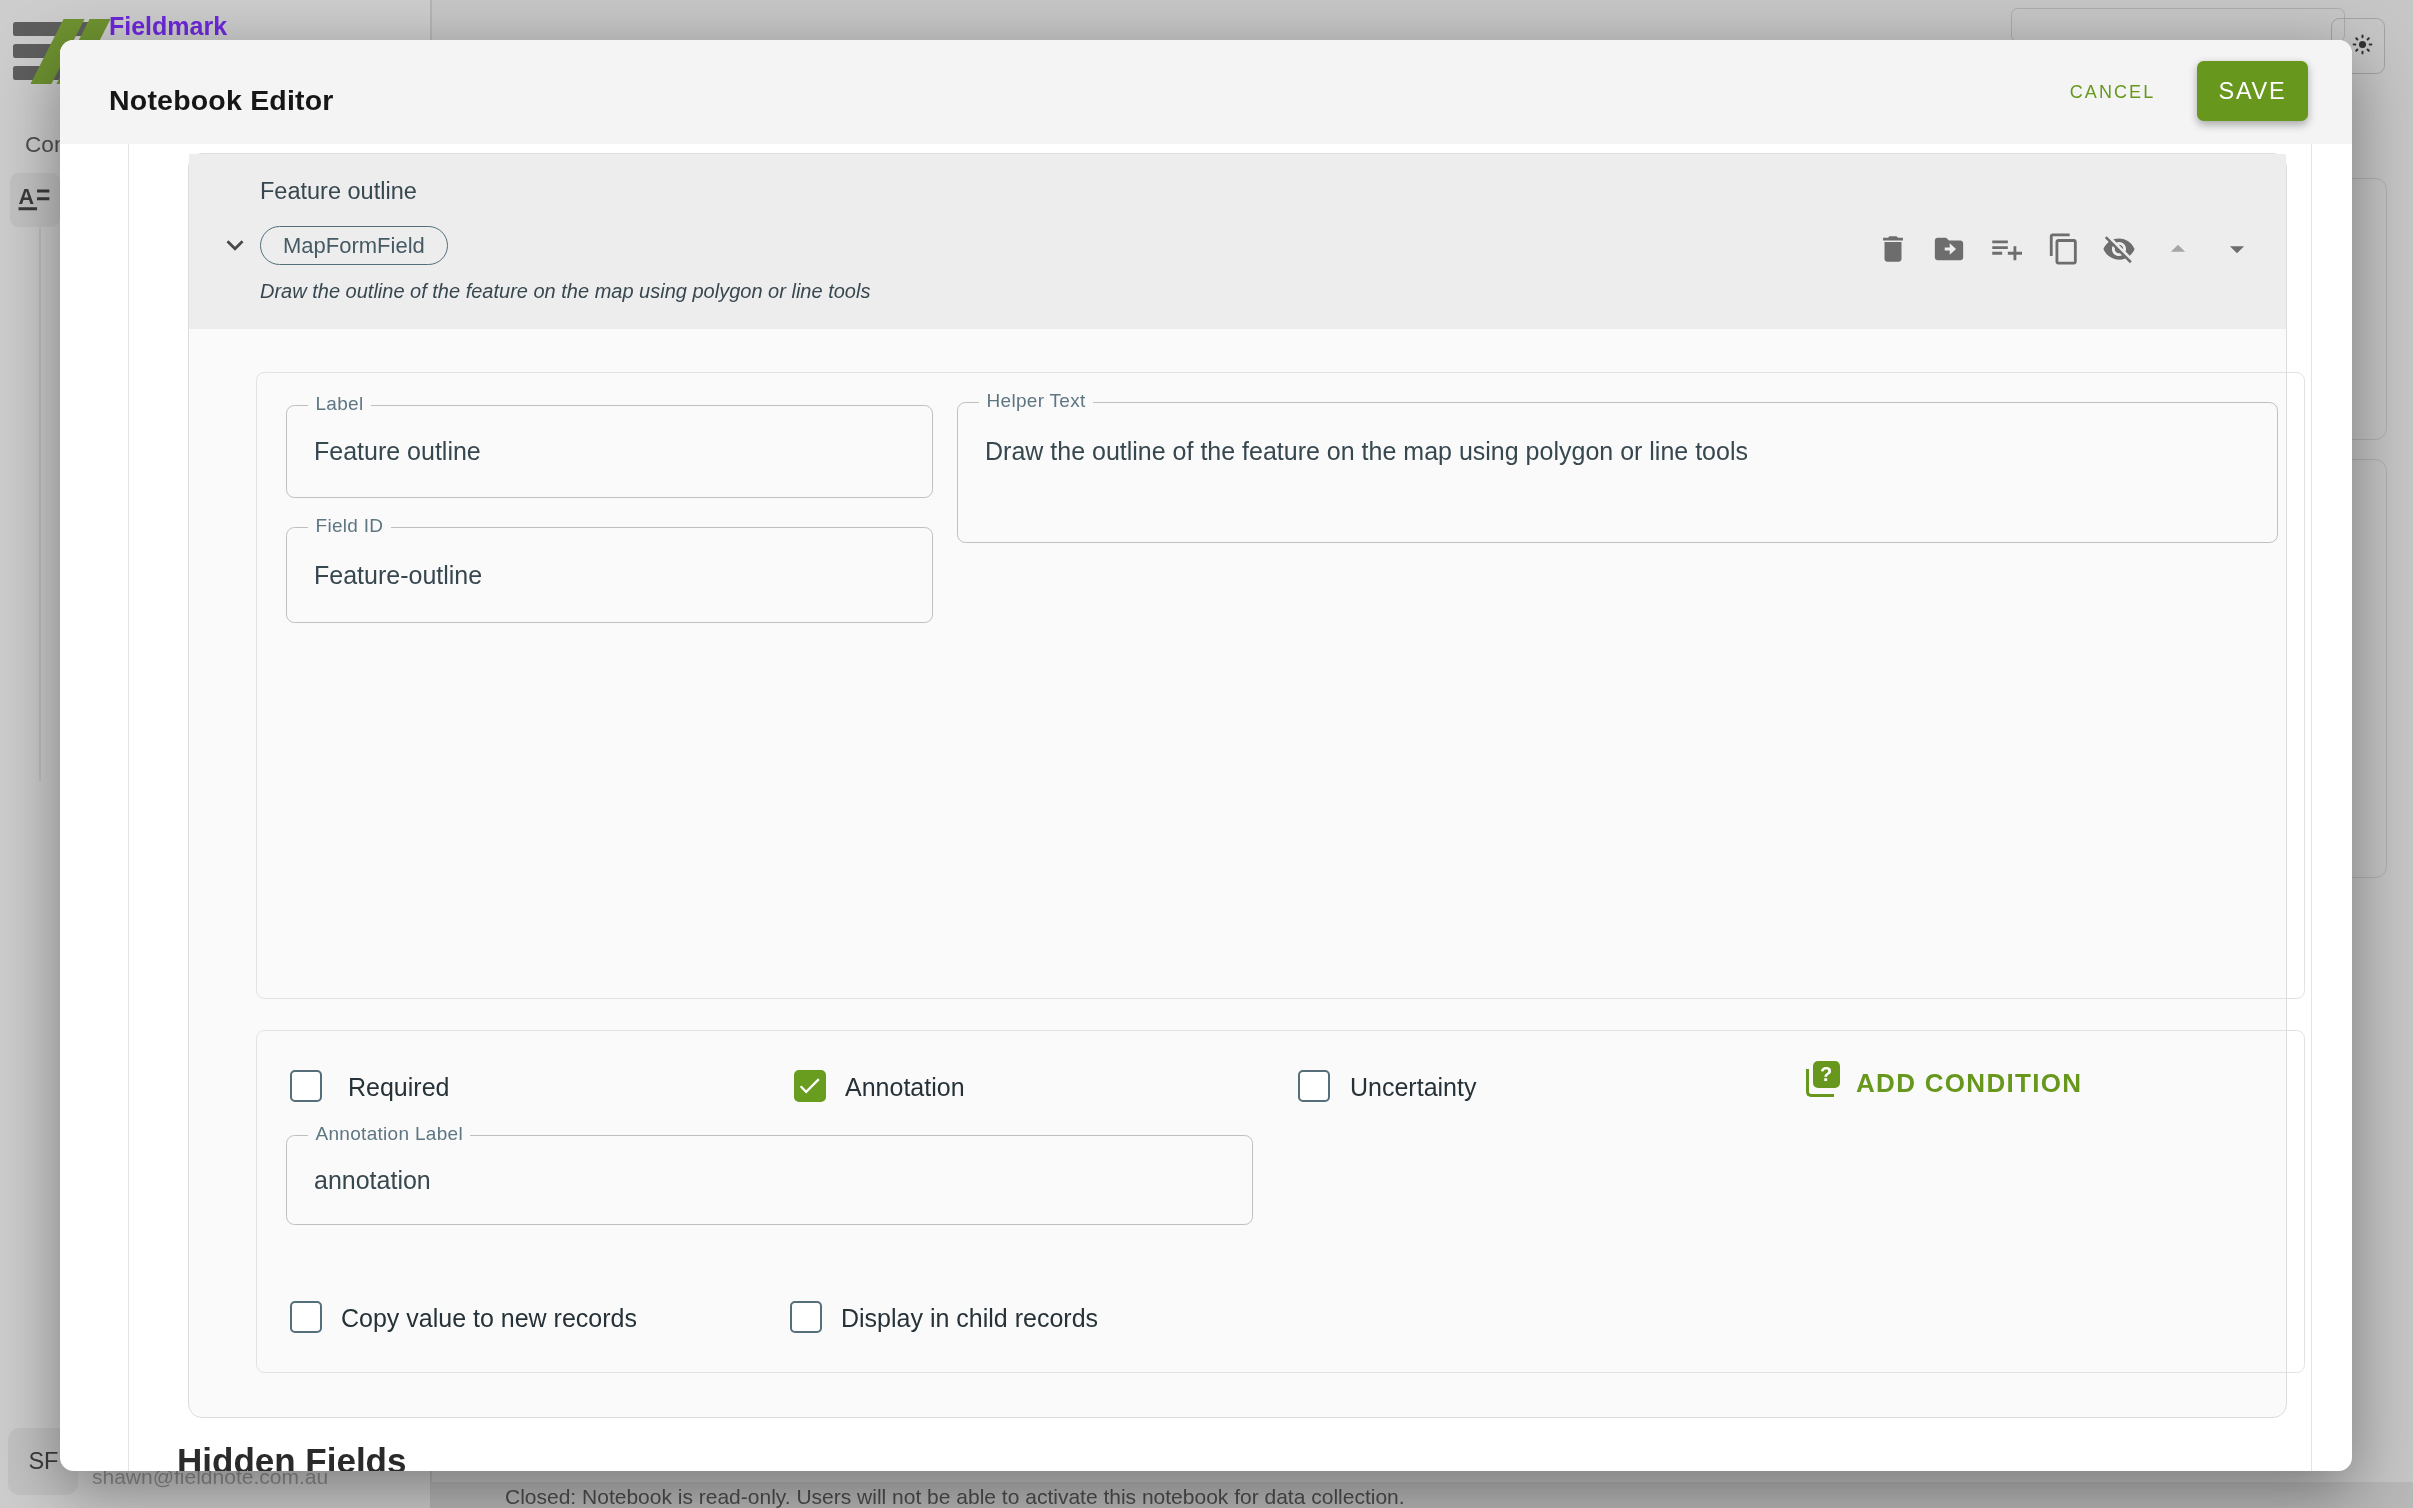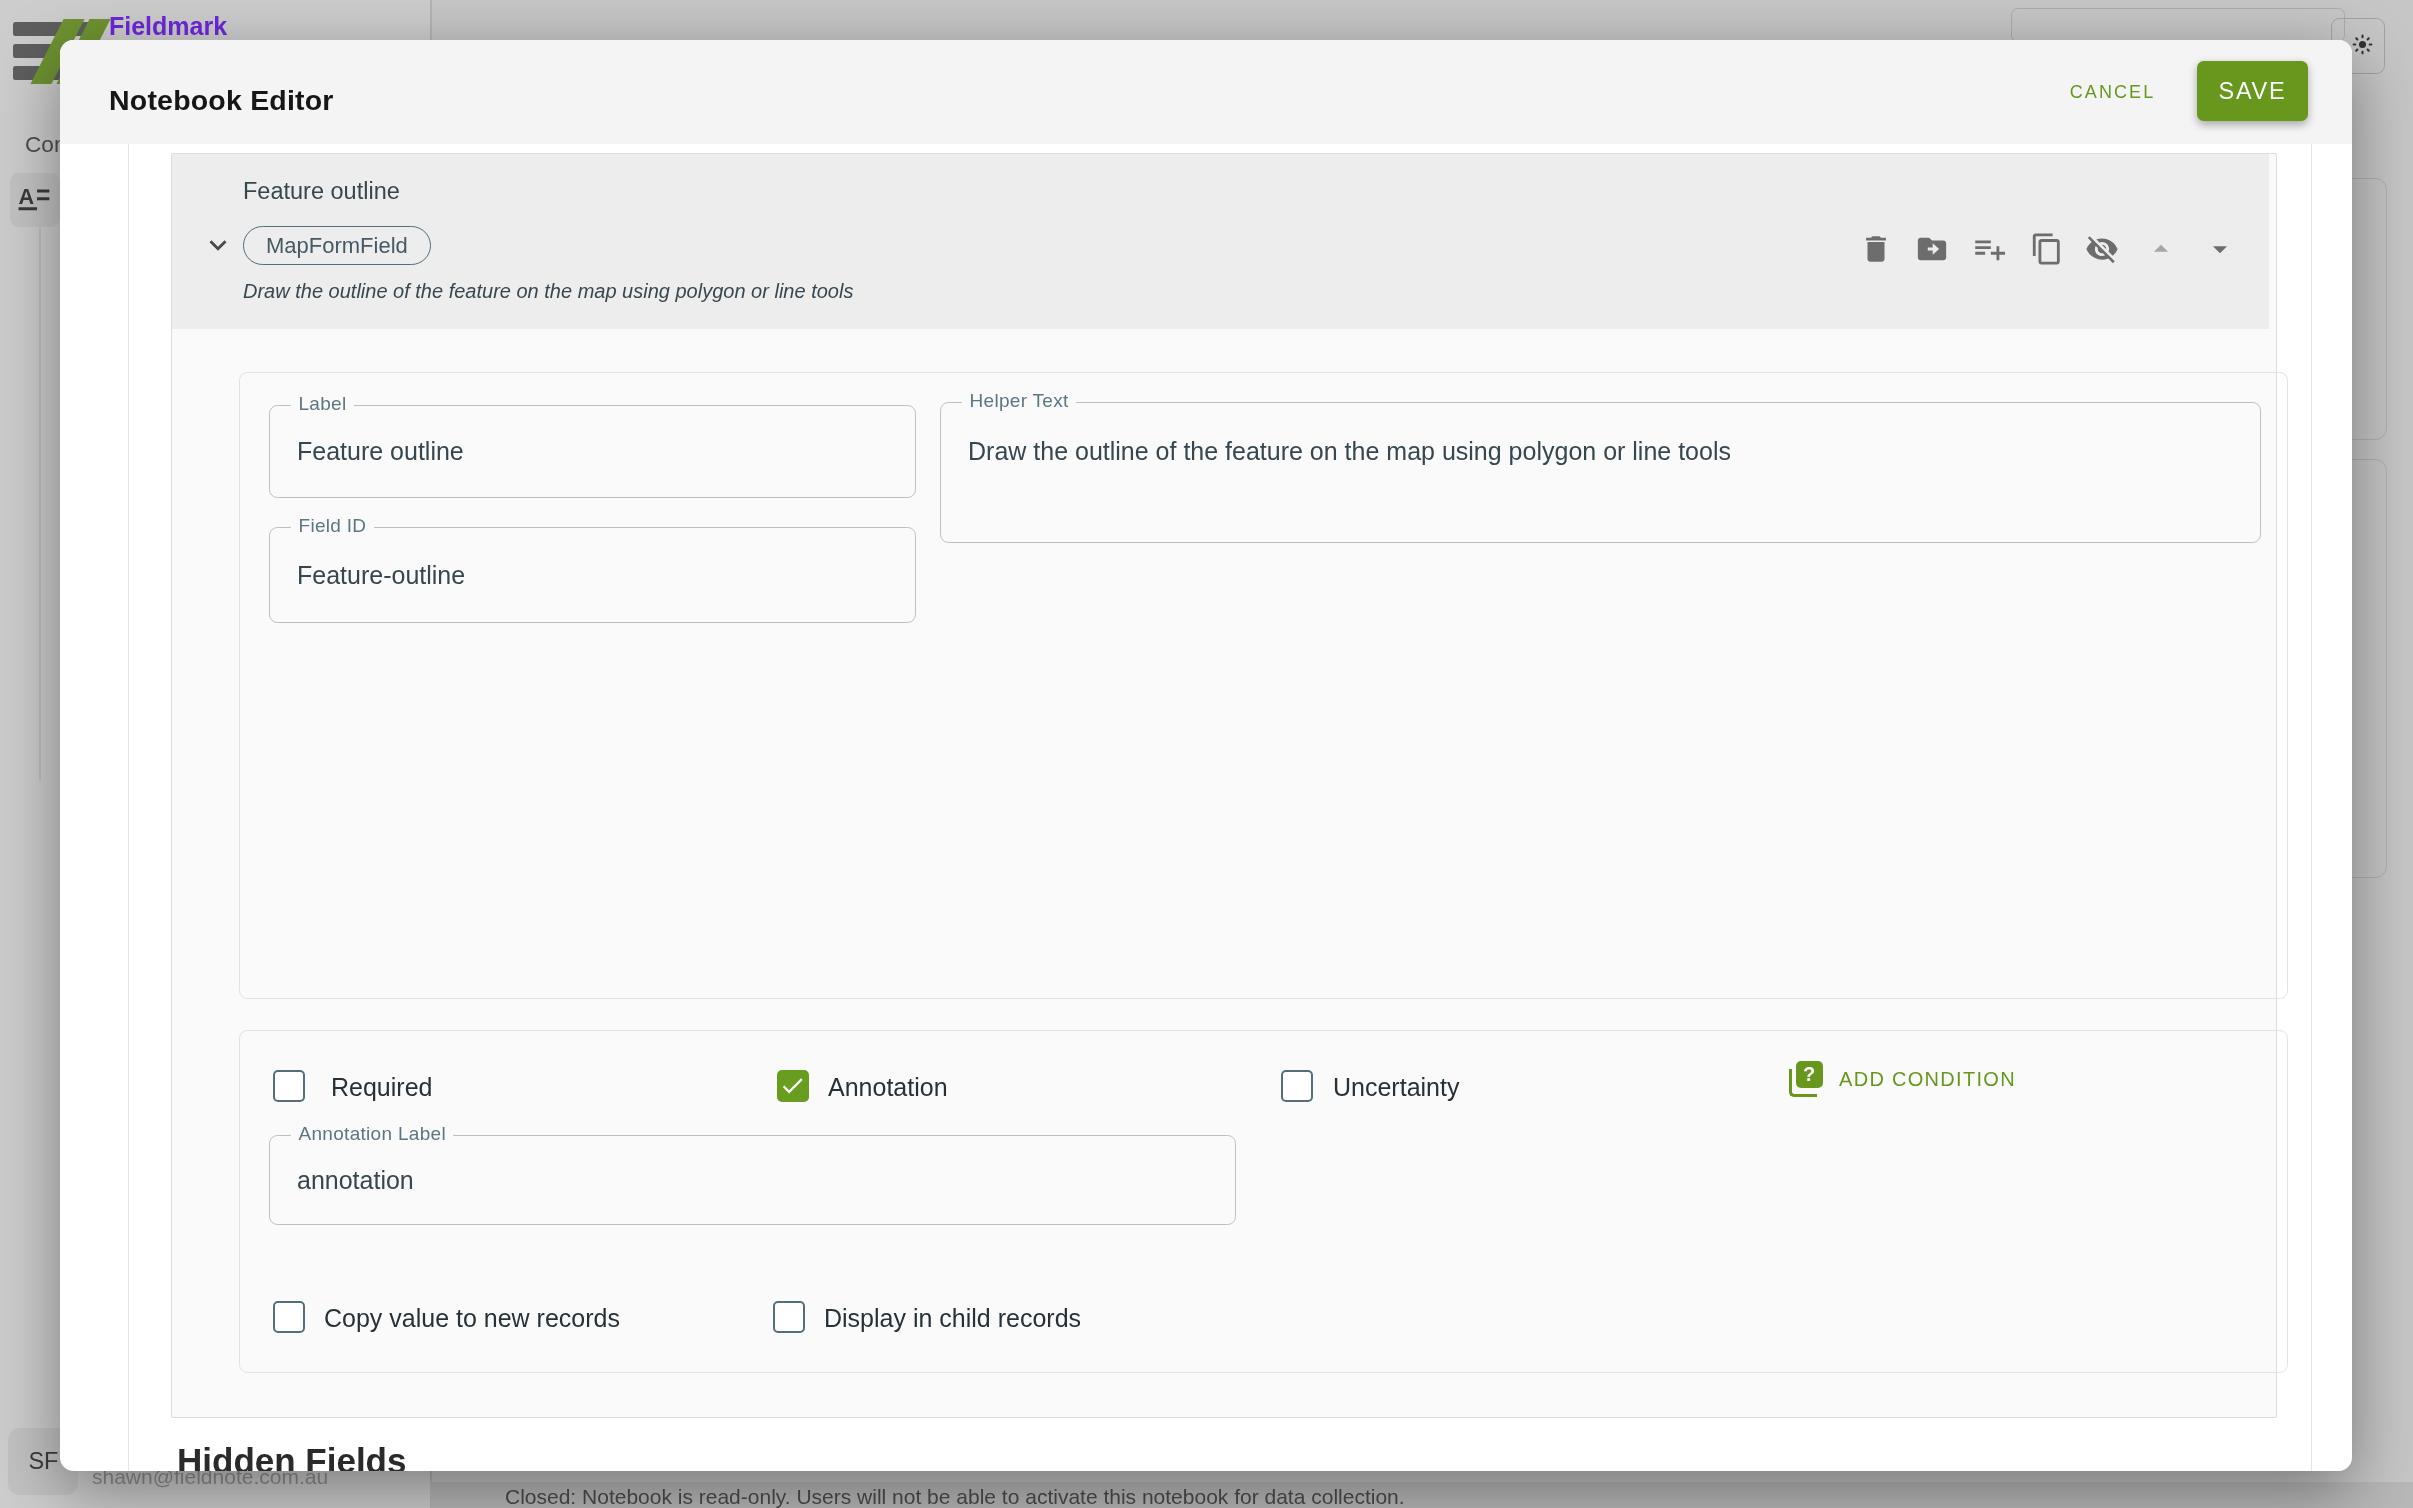--- a/index.html
+++ b/index.html
@@ -29,22 +29,22 @@
     box-shadow:0 20px 67px rgba(0,0,0,.4);overflow:hidden;z-index:10;}
   .m-header{left:0;top:0;width:2292px;height:104px;background:#f4f4f4;}
   .m-title{left:49px;top:32px;font-size:28.5px;font-weight:700;color:#161616;letter-spacing:0.2px;margin-top:12px;}
   .btn-cancel{left:1998px;top:34px;height:37px;line-height:37px;padding:0 11.7px;
     font-size:18px;color:#67981d;letter-spacing:2.1px;font-weight:500;cursor:pointer;}
   .btn-save{left:2137px;top:21px;width:111px;height:60px;background:#67981d;border-radius:6.7px;
     box-shadow:0 3.4px 8.4px rgba(0,0,0,.3);color:#fff;font-size:23.5px;font-weight:500;letter-spacing:1.7px;
     display:flex;align-items:center;justify-content:center;cursor:pointer;}
   .gutter{top:104px;width:0.8px;height:1327px;background:#e4e4e4;}
   
-  .card{left:111px;top:113px;width:2097px;height:1263px;background:#fafafa;
-    border:0.8px solid #dcdcdc;border-radius:2px;padding-left:7px;}
+  .card{left:128px;top:113px;width:2097px;height:1263px;background:#fafafa;
+    border:0.8px solid #dcdcdc;border-radius:14px;}
   .card-header{left:0;top:0;width:2097px;height:175px;background:#ededed;}
   .card-title{left:71px;top:23.5px;font-size:23.5px;color:#37474f;}
   .chip{left:71px;top:72px;height:37px;border:1.7px solid #546e7a;border-radius:20px;
     padding:0 22px;font-size:22px;color:#455a64;display:flex;align-items:center;}
   .card-desc{left:71px;top:126px;font-size:20px;font-style:italic;color:#37474f;}
   .ticon{top:78px;width:34px;height:34px;color:#6d6d6d;cursor:pointer;}
   .ticon svg{width:34px;height:34px;display:block;}
   
   .sbox{border:0.8px solid #e2e2e2;border-radius:8.4px;margin-left:27px;}
   
@@ -54,21 +54,21 @@
   .fvalue{position:absolute;left:27px;right:17px;font-size:25px;color:#37474f;white-space:nowrap;overflow:hidden;}
   .fvalue.ph{color:#5d7682;}
   .caption{font-size:20px;color:#546e7a;}
   
   .cb{width:32px;height:32px;border:2.5px solid #546e7a;border-radius:5px;background:#fff;
     box-sizing:border-box;cursor:pointer;}
   .cb.checked{background:#689d20;border-color:#689d20;}
   .cb.checked svg{display:block;width:27px;height:27px;color:#fff;}
   .cb svg{display:none;}
   .cblabel{font-size:25px;color:#263238;height:34px;line-height:34px;}
-  .addcond-text{font-size:20px;color:#67981d;font-weight:400;letter-spacing:1.3px;}
+  .addcond-text{font-size:26px;color:#67981d;font-weight:700;letter-spacing:1.3px;}
   .quiz{width:34px;height:34px;}
   .quiz .sheet{position:absolute;left:6.7px;top:0;width:27px;height:27px;background:#67981d;
     border-radius:5px;color:#fff;font-size:20px;font-weight:700;display:flex;align-items:center;justify-content:center;}
   .quiz .back{position:absolute;left:0;top:7.5px;width:25px;height:25px;
     border-left:3.4px solid #67981d;border-bottom:3.4px solid #67981d;border-radius:0 0 0 5px;}
   .hidden-heading{left:107px;top:1401px;font-size:35px;font-weight:600;color:#2a2a2a;margin-left:10px;}
   .caret{width:0;height:0;border-left:7.5px solid transparent;border-right:7.5px solid transparent;
     border-top:8.4px solid #4d606b;}
 </style>
 </head>

